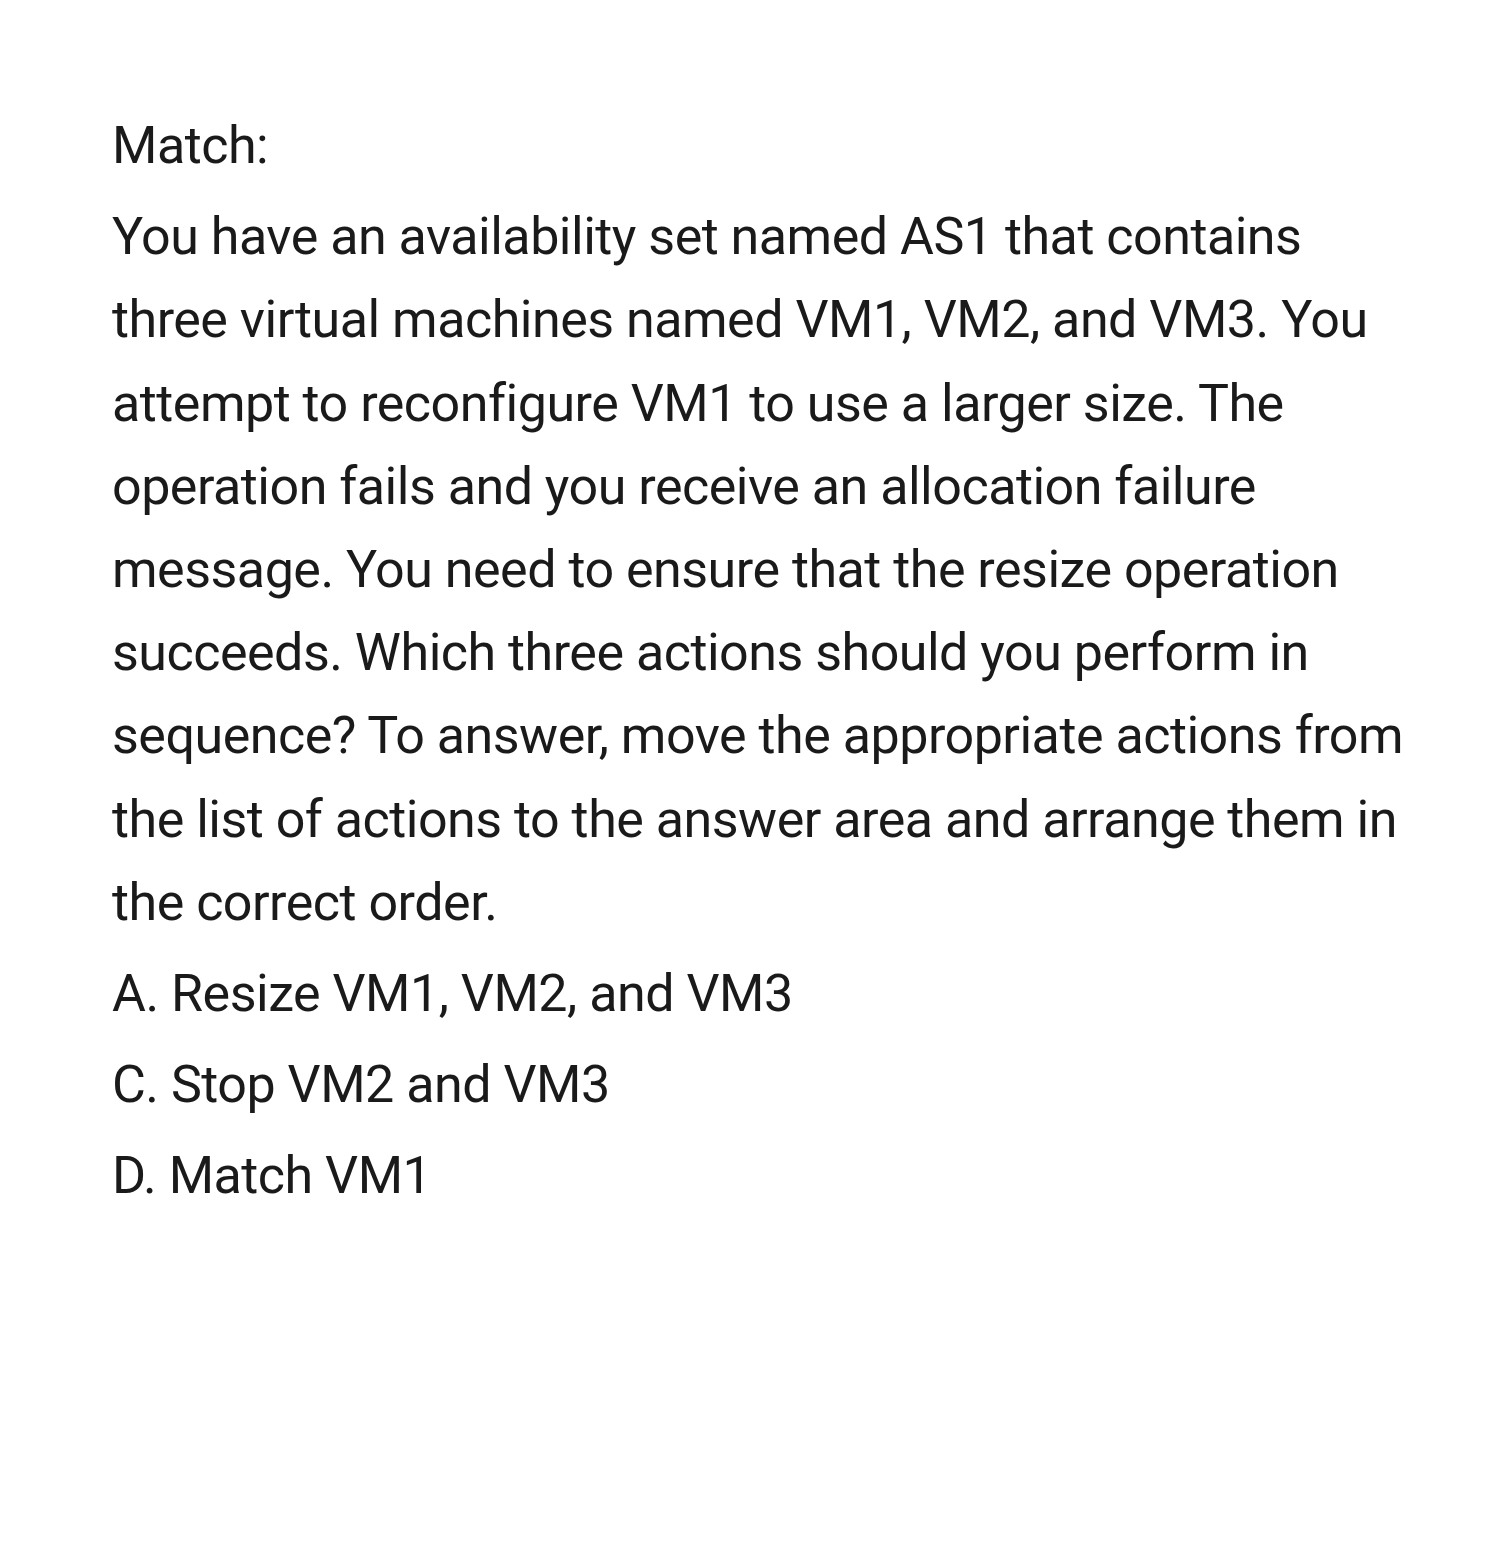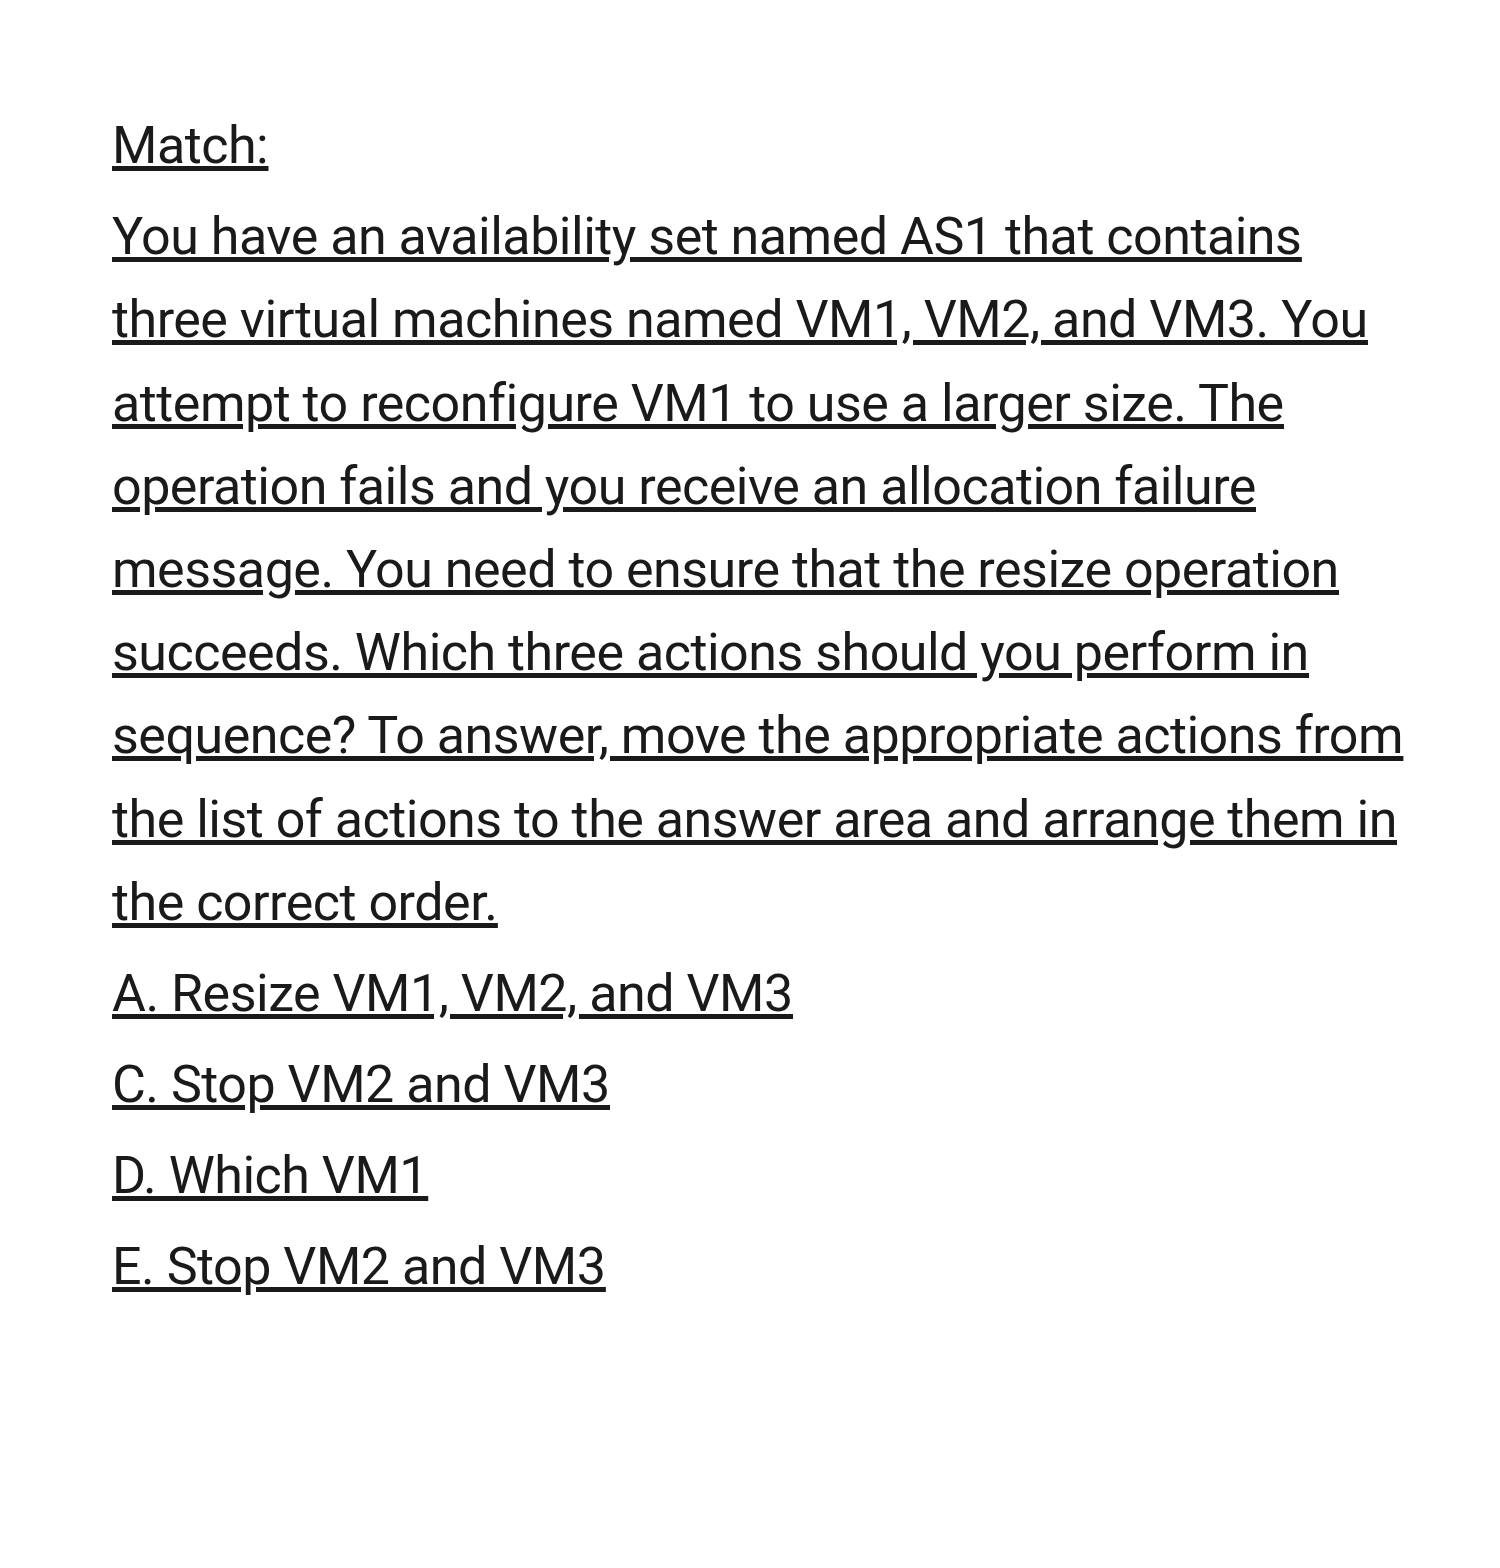--- a/index.html
+++ b/index.html
@@ -1,19 +1,18 @@
 <!DOCTYPE html>
 <html><head>
   <meta charset="utf-8">
   <style>
     * {
       margin: 8px;
       padding: 0;
       box-sizing: border-box;
-      text-decoration: underline;
     }
     body {
       font-family: -apple-system, BlinkMacSystemFont, "Segoe UI", Roboto, Helvetica, Arial, sans-serif;
       background: #ffffff;
       width: 1500px;
       height: 1568px;
       padding: 80px 80px 80px 80px;
       color: #1a1a1a;
     }
     .content {
@@ -32,15 +31,14 @@
     }
   </style>
 </head>
 <body>
 
 <div class="content">
   <div class="heading">Match:</div>
   <div class="question-body">You have an availability set named AS1 that contains three virtual machines named VM1, VM2, and VM3. You attempt to reconfigure VM1 to use a larger size. The operation fails and you receive an allocation failure message. You need to ensure that the resize operation succeeds. Which three actions should you perform in sequence? To answer, move the appropriate actions from the list of actions to the answer area and arrange them in the correct order.</div>
   <div class="option">A. Resize VM1, VM2, and VM3</div>
   <div class="option">C. Stop VM2 and VM3</div>
-  <div class="option">D. Which VM1</div>
-  <div class="option">E. Stop VM2 and VM3</div>
+  <div class="option">D. Match VM1</div>
 </div>
 
 </body></html>

